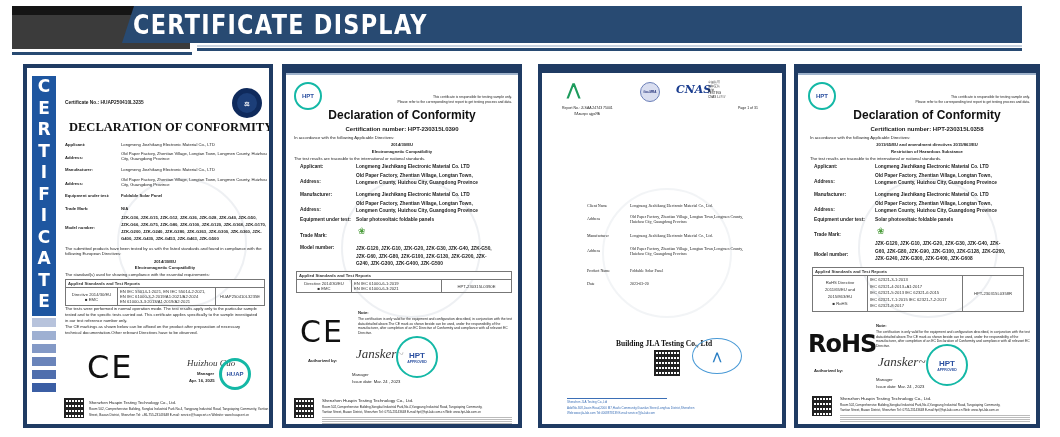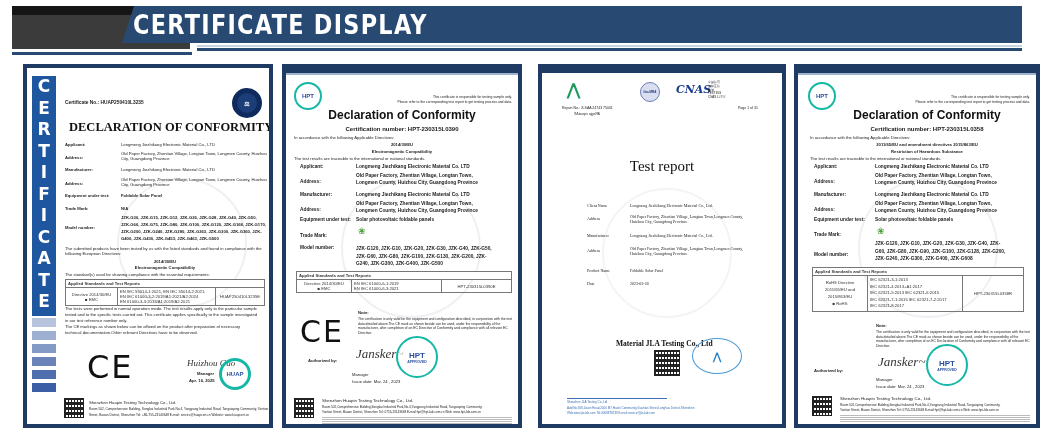--- a/index.html
+++ b/index.html
@@ -257,36 +257,35 @@
       <div>中国认可</div>
       <div>国际互认</div>
       <div>检测</div>
       <div>TESTING</div>
       <div>CNAS L####</div>
     </div>
     <div class="t tiny" style="left:20px;top:38px;font-size:3.5px;">Report No.: JLSAA 24743 75001</div>
     <div class="t tiny" style="left:32px;top:44px;font-size:3.5px;">ЛΔзыгрн   ajgsЯБ</div>
     <div class="t tiny" style="left:196px;top:38px;font-size:3.5px;">Page 1 of 31</div>
 
-    <div class="t serif c" style="left:0;width:240px;top:90px;font-size:15px;color:#111;">Test report</div>
 
     <div class="t serif" style="left:45px;top:135px;font-size:4px;">Client Name</div>
     <div class="t serif" style="left:88px;top:135px;font-size:4px;">Longmeng Jiezhikang Electronic Material Co., Ltd.</div>
     <div class="t serif" style="left:45px;top:148px;font-size:4px;">Address</div>
     <div class="t serif" style="left:88px;top:146px;font-size:4px;width:125px;white-space:normal;line-height:5px;">Old Paper Factory, Zhentian Village, Longtan Town,Longmen County, Huizhou City, Guangdong Province</div>
     <div class="t serif" style="left:45px;top:165px;font-size:4px;">Manufacturer</div>
     <div class="t serif" style="left:88px;top:165px;font-size:4px;">Longmeng Jiezhikang Electronic Material Co., Ltd.</div>
     <div class="t serif" style="left:45px;top:180px;font-size:4px;">Address</div>
     <div class="t serif" style="left:88px;top:178px;font-size:4px;width:125px;white-space:normal;line-height:5px;">Old Paper Factory, Zhentian Village, Longtan Town,Longmen County, Huizhou City, Guangdong Province</div>
     <div class="t serif" style="left:45px;top:200px;font-size:4px;">Product Name</div>
     <div class="t serif" style="left:88px;top:200px;font-size:4px;">Foldable Solar Panel</div>
     <div class="t serif" style="left:45px;top:213px;font-size:4px;">Date</div>
     <div class="t serif" style="left:88px;top:213px;font-size:4px;">2023-03-20</div>
 
-    <div class="t serif b" style="left:74px;top:271px;font-size:7.5px;color:#111;">Material JLA Testing Co., Ltd</div>
+    <div class="t serif b" style="left:74px;top:271px;font-size:7.5px;color:#111;">Building JLA Testing Co., Ltd</div>
     <div class="qr" style="left:112px;top:282px;width:26px;height:26px;"></div>
     <div class="seal" style="left:150px;top:270px;width:50px;height:36px;border:1.5px solid #4a9ad6;color:#2a7fc4;font-size:10px;">⋀</div>
 
     <div class="footer-line" style="left:25px;top:330px;width:100px;"></div>
     <div class="t tiny" style="left:25px;top:332px;font-size:3px;color:#3b6fb6;">Shenzhen JLA Testing Co.,Ltd</div>
     <div class="t tiny" style="left:25px;top:338px;font-size:3px;color:#3b6fb6;">Add:No.308,Jiaxin Road,2000 M7,Huafu Community,Guanlan Street,Longhua District,Shenzhen</div>
     <div class="t tiny" style="left:25px;top:343px;font-size:3px;color:#3b6fb6;">Web:www.jla-lab.com      Tel:4008878139      E-mail:service@jla-lab.com</div>
   </div>
 </div>
 
@@ -339,20 +338,21 @@
               <div>IEC 62321-7-1:2015 IEC 62321-7-2:2017</div>
               <div>IEC 62321-8:2017</div>
             </td>
         <td class="c">HPT-230315L0358R</td>
       </tr>
     </tbody>
       </table>
 
     <div class="t tiny b" style="left:78px;top:255px;">Note:</div>
     <div class="t tiny" style="left:78px;top:262px;width:160px;white-space:normal;font-size:3.4px;line-height:4.6px;">The certification is only valid for the equipment and configuration described, in conjunction with the test data detailed above.The CE mark as shown beside can be used, under the responsibility of the manufacturer, after completion of an EC Declaration of Conformity and compliance with all relevant EC Directive.</div>
+    <div class="t b" style="left:10px;top:262px;font-size:24px;color:#111;font-family:'DejaVu Sans',sans-serif;letter-spacing:-1px;">RoHS</div>
     <div class="t tiny b" style="left:16px;top:300px;">Authorized   by:</div>
     <div class="sig" style="left:80px;top:286px;font-size:13px;">Jansker~</div>
     <div class="t tiny" style="left:78px;top:309px;">Manager</div>
     <div class="t tiny" style="left:78px;top:316px;">Issue date: Mar. 24 , 2023</div>
     <div class="seal" style="left:128px;top:276px;width:42px;height:42px;font-size:8px;flex-direction:column;border-width:2.5px;background:rgba(255,255,255,0.6);">
       <span>HPT</span>
       <span style="font-size:3.5px;">APPROVED</span>
     </div>
 
     <div class="qr" style="left:14px;top:328px;"></div>

